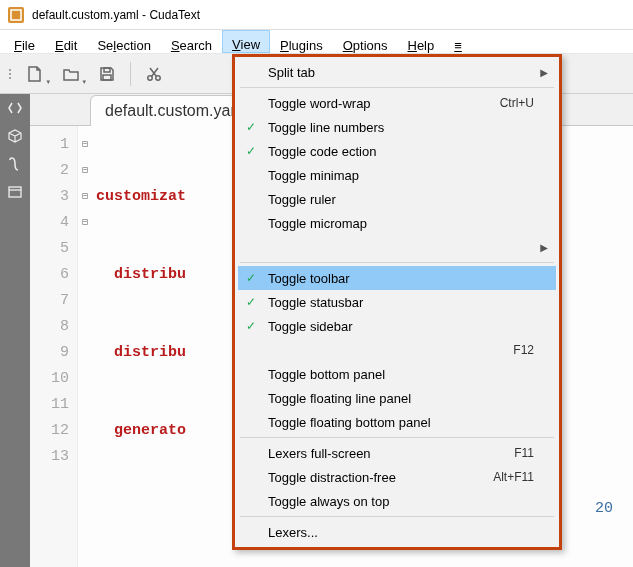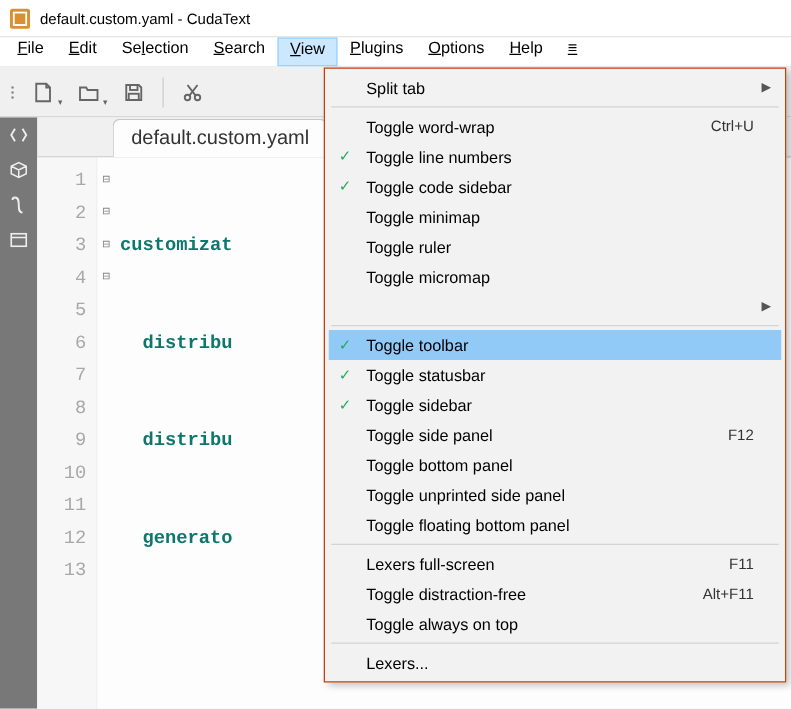--- a/index.html
+++ b/index.html
@@ -1,43 +1,43 @@
 <!DOCTYPE html>
 <html><head>
 <meta charset="utf-8">
 <style>
   * { margin: 0; padding: 0; box-sizing: border-box; }
   body { font-family: "Segoe UI", Tahoma, sans-serif; font-size: 13px; background: #fff; overflow: hidden; width: 633px; height: 567px; position: relative; }
   .titlebar { height: 30px; background: #fff; border-bottom: 1px solid #ddd; display: flex; align-items: center; padding: 0 8px; gap: 8px; }
   .titlebar .app-icon { width: 16px; height: 16px; background: #d89030; border-radius: 2px; display: flex; align-items: center; justify-content: center; color: #fff; font-size: 10px; }
   .titlebar-title { font-size: 12px; color: #000; }
   .menubar { height: 24px; background: #fff; display: flex; align-items: stretch; padding: 0 4px; border-bottom: 1px solid #e8e8e8; }
-  .menubar-item { padding: 0 10px; display: flex; align-items: flex-start; cursor: default; font-size: 13px; }
+  .menubar-item { padding: 0 10px; display: flex; align-items: flex-end; cursor: default; font-size: 13px; }
   .menubar-item.active { background: #cce8ff; border: 1px solid #99d1ff; padding: 0 9px; }
   .mnemonic { text-decoration: underline; }
   .toolbar { height: 40px; background: #f0f0f0; border-bottom: 1px solid #d0d0d0; display: flex; align-items: center; padding: 0 6px; gap: 2px; }
   .tool-btn { width: 34px; height: 30px; display: flex; align-items: center; justify-content: center; color: #555; position: relative; }
   .tool-btn.split::after { content: "▾"; font-size: 7px; position: absolute; right: 2px; bottom: 3px; color: #666; }
   .tool-sep { width: 1px; height: 24px; background: #ccc; margin: 0 4px; }
   .drag-dots { width: 8px; display: flex; flex-direction: column; gap: 2px; align-items: center; margin-right: 2px; }
   .drag-dots span { width: 2px; height: 2px; background: #888; border-radius: 50%; }
   .main { display: flex; height: calc(100% - 94px); }
   .sidebar { width: 30px; background: #787878; display: flex; flex-direction: column; align-items: center; padding-top: 4px; gap: 8px; color: #eee; }
   .sidebar-icon { width: 20px; height: 20px; display: flex; align-items: center; justify-content: center; font-size: 14px; }
   .editor-area { flex: 1; background: #f4f4f4; position: relative; display: flex; flex-direction: column; }
   .tabstrip { height: 40px; display: flex; align-items: flex-end; padding-left: 60px; background: #f0f0f0; }
   .tab { background: #fdfdfd; border: 1px solid #c8c8c8; border-bottom: none; border-radius: 6px 6px 0 0; padding: 6px 14px; font-size: 16px; color: #333; position: relative; top: 1px; }
   .code-container { flex: 1; background: #fdfdfd; display: flex; border-top: 1px solid #c8c8c8; font-family: Consolas, "Courier New", monospace; font-size: 15px; }
   .gutter { width: 48px; background: #f7f7f7; color: #a8a8a8; text-align: right; padding: 6px 8px 0 0; line-height: 26px; border-right: 1px solid #eee; }
   .fold-col { width: 14px; background: #fdfdfd; padding-top: 6px; line-height: 26px; text-align: center; color: #888; font-size: 10px; }
   .code { flex: 1; padding: 6px 0 0 4px; line-height: 26px; color: #222; white-space: pre; }
   .code .line { height: 26px; }
-  .kw { color: #0f766e; font-weight: 600; }
+  .kw { color: #b91c1c; font-weight: 600; }
   .lit { color: #3a6fa5; }
-  .dropdown { position: absolute; left: 259px; top: 54px; width: 370px; background: #f2f2f2; border: 1px solid #c2410c; box-shadow: 3px 3px 6px rgba(0,0,0,.25); padding: 3px; z-index: 100; }
+  .dropdown { position: absolute; left: 232px; top: 54px; width: 330px; background: #f2f2f2; border: 3px solid #c2410c; box-shadow: 3px 3px 6px rgba(0,0,0,.25); padding: 3px; z-index: 100; }
   .dmi { display: flex; align-items: center; height: 24px; padding: 0 22px 0 30px; position: relative; font-size: 13px; color: #000; }
   .dmi.highlight { background: #91c9f7; }
   .dmi .check { position: absolute; left: 8px; color: #2a5; font-size: 12px; }
   .dmi .shortcut { margin-left: auto; color: #333; font-size: 12px; }
   .dmi .sub { position: absolute; right: 8px; font-size: 10px; color: #555; }
   .dsep { height: 1px; background: #d4d4d4; margin: 3px 2px; }
   svg { display: block; }
 </style>
 </head>
 <body>
@@ -203,21 +203,21 @@
   <div class="dmi">
       <span>Toggle word-wrap</span>
       <span class="shortcut">Ctrl+U</span>
     </div>
   <div class="dmi">
       <span class="check">✓</span>
       <span>Toggle line numbers</span>
     </div>
   <div class="dmi">
       <span class="check">✓</span>
-      <span>Toggle code sidebar</span>
+      <span>Toggle code ection</span>
     </div>
   <div class="dmi">
       <span>Toggle minimap</span>
     </div>
   <div class="dmi">
       <span>Toggle ruler</span>
     </div>
   <div class="dmi">
       <span>Toggle micromap</span>
     </div>
@@ -231,28 +231,27 @@
     </div>
   <div class="dmi">
       <span class="check">✓</span>
       <span>Toggle statusbar</span>
     </div>
   <div class="dmi">
       <span class="check">✓</span>
       <span>Toggle sidebar</span>
     </div>
   <div class="dmi">
-      <span>Toggle side panel</span>
       <span class="shortcut">F12</span>
     </div>
   <div class="dmi">
       <span>Toggle bottom panel</span>
     </div>
   <div class="dmi">
-      <span>Toggle unprinted side panel</span>
+      <span>Toggle floating line panel</span>
     </div>
   <div class="dmi">
       <span>Toggle floating bottom panel</span>
     </div>
   <div class="dsep"></div>
   <div class="dmi">
       <span>Lexers full-screen</span>
       <span class="shortcut">F11</span>
     </div>
   <div class="dmi">

